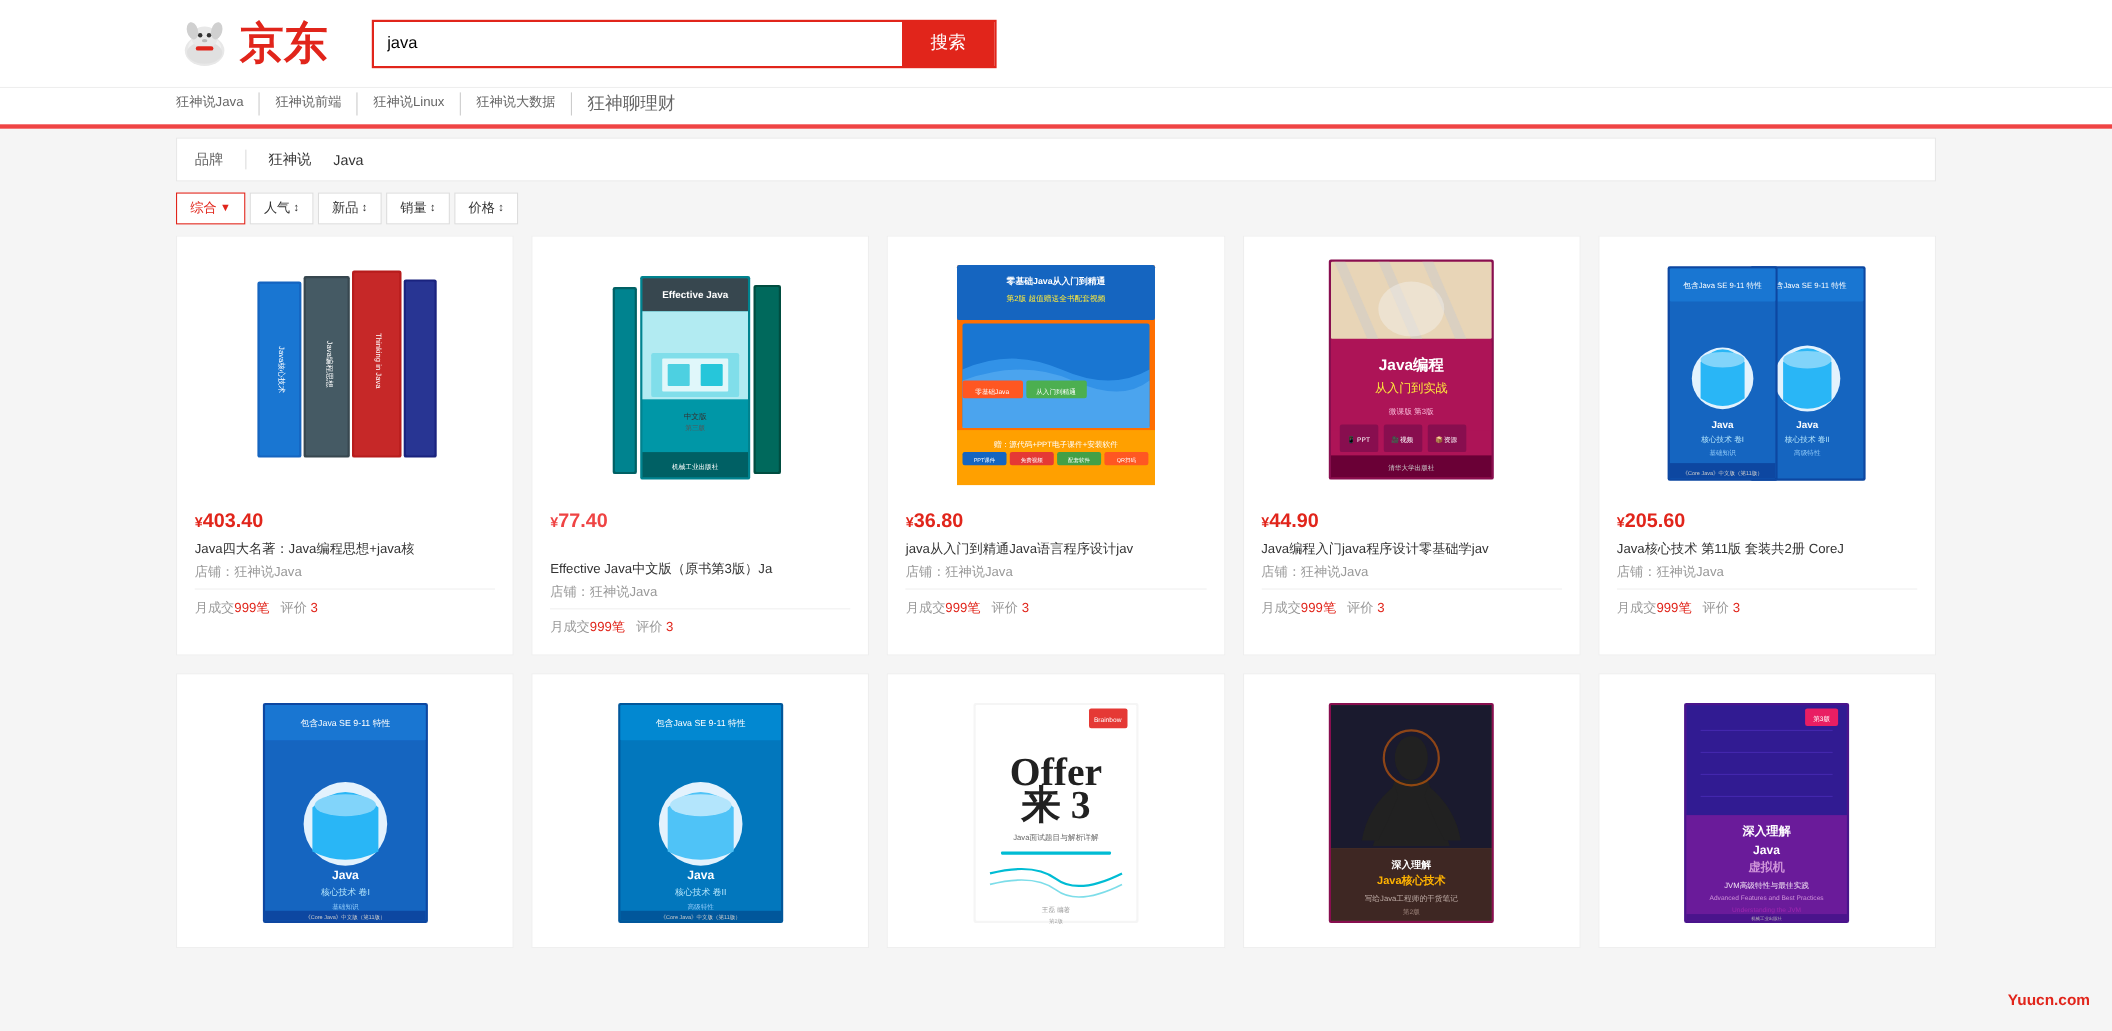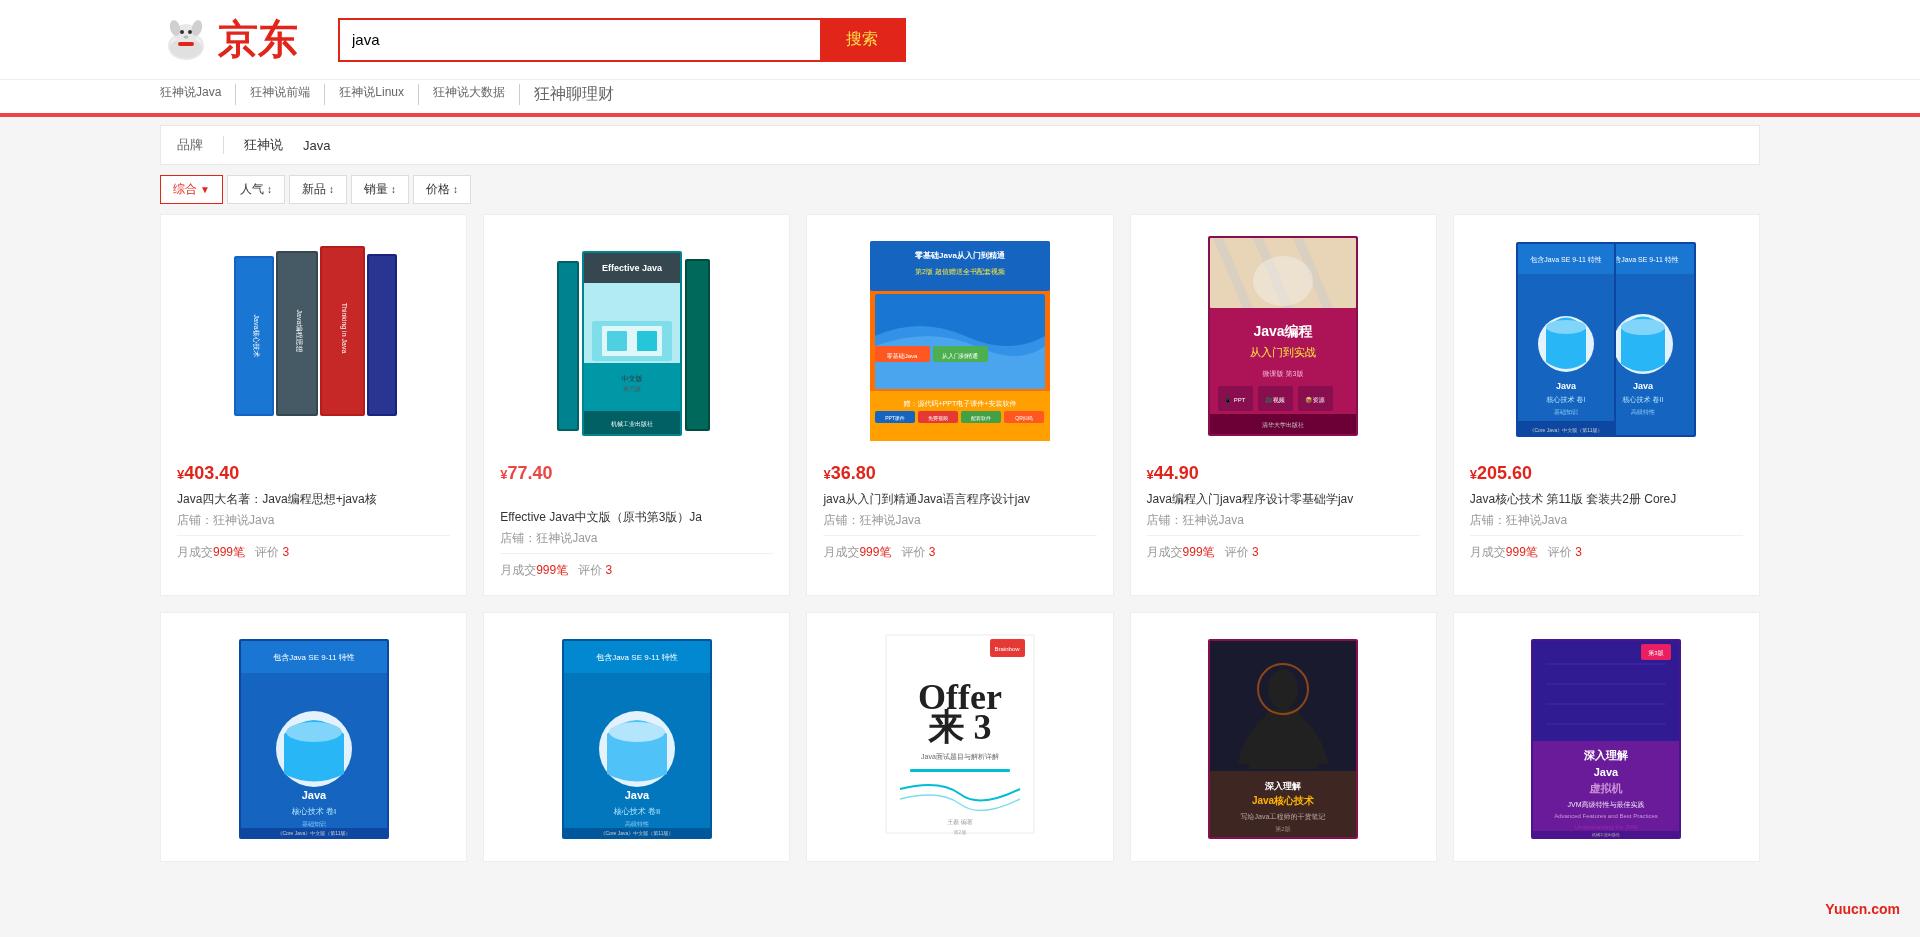--- a/index.html
+++ b/index.html
@@ -28,21 +28,21 @@
       <ellipse cx="26" cy="21" rx="2.5" ry="1.5" fill="#bbb"></ellipse>
 
       <rect x="18" y="26" width="16" height="4" rx="2" fill="#e1251b"></rect>
     </svg>
     <span style="font-size:40px;color:#e1251b;font-weight:bold;font-family:STKaiti,KaiTi,serif;">京东</span>
   </div>
 
   <div style="display:flex;align-items:center;">
     <div style="border:2px solid #e1251b;display:flex;">
       <input type="text" style="width: 480px; height: 40px; border: none; outline: none; padding: 0px 12px; font-size: 15px;" value="java">
-      <button style="background:#e1251b;color:#fde047;border:none;width:84px;height:40px;font-size:16px;cursor:pointer;">搜索</button>
+      <button style="background:#e1251b;color:#ffffff;border:none;width:84px;height:40px;font-size:16px;cursor:pointer;">搜索</button>
     </div>
   </div>
 </div>
 
 <div style="background:#fff;padding:4px 160px 8px;display:flex;gap:0;border-bottom:4px solid #ef4444;">
   <a style="color:#666;text-decoration:none;font-size:12px;padding:0 14px 0 0;border-right:1px solid #ccc;margin-right:14px;">狂神说Java</a>
   <a style="color:#666;text-decoration:none;font-size:12px;padding:0 14px 0 0;border-right:1px solid #ccc;margin-right:14px;">狂神说前端</a>
   <a style="color:#666;text-decoration:none;font-size:12px;padding:0 14px 0 0;border-right:1px solid #ccc;margin-right:14px;">狂神说Linux</a>
   <a style="color:#666;text-decoration:none;font-size:12px;padding:0 14px 0 0;border-right:1px solid #ccc;margin-right:14px;">狂神说大数据</a>
   <a style="color:#666;text-decoration:none;font-size:16px;">狂神聊理财</a>
@@ -319,21 +319,21 @@
         <text x="80" y="165" fill="#fff" font-size="11" text-anchor="middle" font-weight="bold">Java</text>
         <text x="80" y="180" fill="#b3e5fc" font-size="8" text-anchor="middle">核心技术 卷II</text>
         <text x="80" y="192" fill="#90caf9" font-size="6" text-anchor="middle">高级特性</text>
         <rect x="7" y="194" width="146" height="9" rx="0" fill="#01579b"></rect>
         <text x="80" y="201" fill="#ccc" font-size="5" text-anchor="middle">《Core Java》中文版（第11版）</text>
       </svg>
     </div>
   </div>
 
   <div style="background:#fff;padding:16px;border:1px solid #eee;cursor:pointer;height:250px;overflow:hidden;">
-    <div style="width:100%;height:220px;display:flex;align-items:flex-start;justify-content:center;overflow:hidden;">
+    <div style="width:100%;height:220px;display:flex;align-items:center;justify-content:center;overflow:hidden;">
       <svg width="160" height="210" viewBox="0 0 160 210">
 
         <rect x="5" y="5" width="150" height="200" rx="2" fill="#f5f5f5"></rect>
         <rect x="7" y="7" width="146" height="196" rx="1" fill="#fff"></rect>
 
         <rect x="110" y="10" width="35" height="18" rx="2" fill="#e53935"></rect>
         <text x="127" y="22" fill="#fff" font-size="6" text-anchor="middle">Brainbow</text>
 
         <text x="80" y="80" fill="#212121" font-size="36" text-anchor="middle" font-weight="bold" font-family="serif">Offer</text>
         <text x="80" y="110" fill="#212121" font-size="36" text-anchor="middle" font-weight="bold" font-family="serif">来 3</text>

